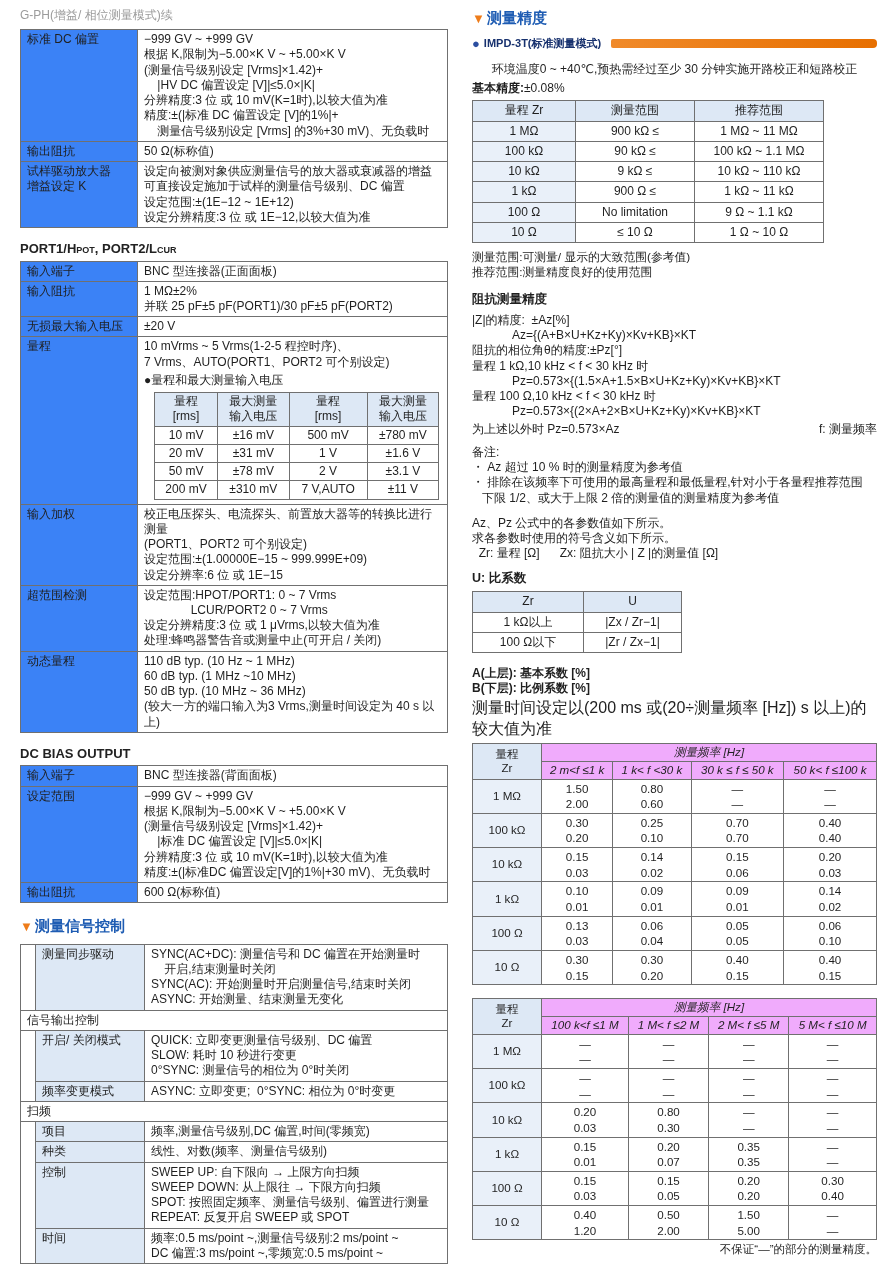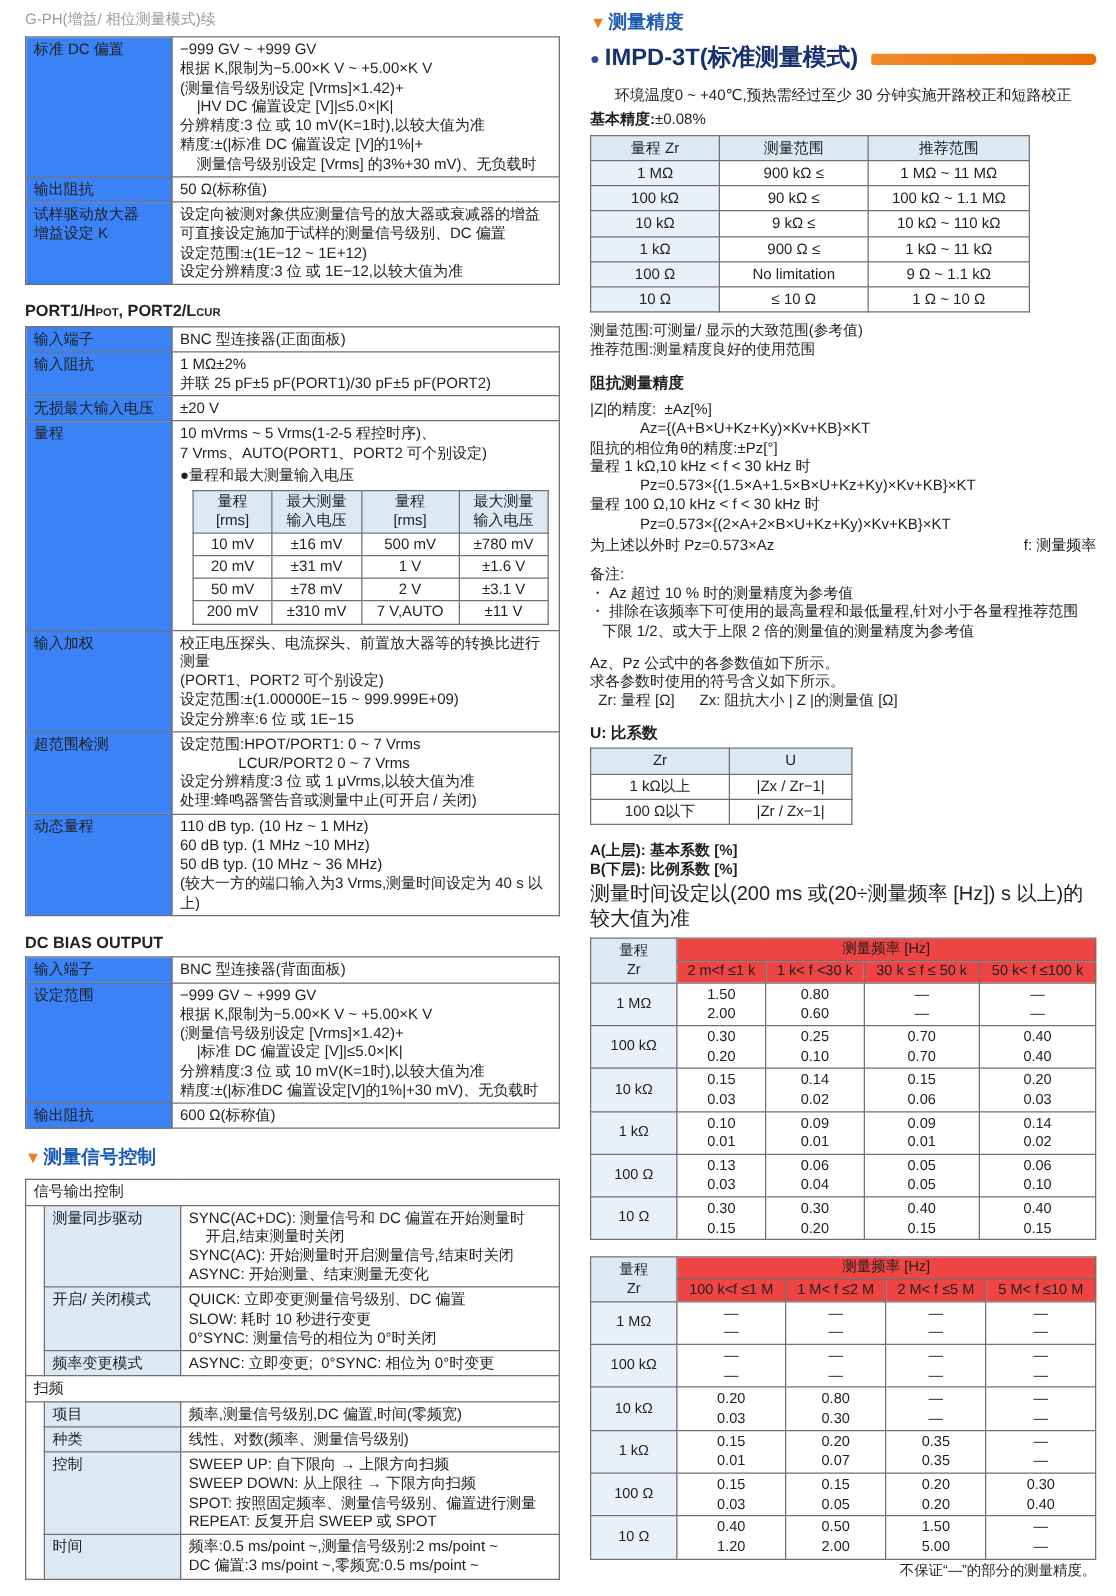--- a/index.html
+++ b/index.html
@@ -23,32 +23,32 @@
   .vtable{width:96%;margin:3px 0 2px 10px;}
   .vtable td{text-align:center;padding:1px 4px;}
   .vtable td.vh{background:#dde8f5;}
   
   .bold-head{font-weight:bold;color:#222;font-size:13px;margin:10px 0 3px 0;}
   .sub{font-size:9px;letter-spacing:0;text-align:right;}
   .section-head{font-weight:bold;font-size:15px;color:#1e5cb3;margin:2px 0 8px 0;}
   .section-head .arr{color:#ee7c1a;margin-right:2px;font-size:13px;}
   .mode-head{display:flex;align-items:center;margin:4px 0 10px 0;}
   .mode-head .dot{color:#2b4ea0;font-size:13px;margin-right:4px;}
-  .mode-head .txt{font-weight:bold;font-size:19px;color:#17316e;white-space:nowrap;}
+  .mode-head .txt{font-weight:bold;font-size:11px;color:#17316e;white-space:nowrap;}
   .mode-head .bar{flex:1;height:9px;background:linear-gradient(90deg,#f08a2a,#e76f00);
                   border-radius:2px 4px 4px 2px;margin-left:10px;}
   .b{font-weight:bold;}
   .small-gap{margin-bottom:4px;}
   
   .ctable td{text-align:center;padding:2px 5px;}
   .ctable td.h{background:#dde8f5;}
   .ctable td.c1{background:#e9f0f9;}
   .utable{width:210px;}
   .ftable td{text-align:center;padding:1px 3px;font-size:11.6px;}
-  .ftable td.h{background:#ef4444;}
+  .ftable td.h{background:#f0abfc;font-style:italic;}
   .ftable td.corner{background:#dde8f5;vertical-align:middle;width:62px;}
   .ftable td.flabel{background:#e9f0f9;vertical-align:middle;}
   .ftable td.fcell{line-height:1.35;}
   .formula-row{display:flex;justify-content:space-between;}
   .footer-note{text-align:right;font-size:11.5px;margin-top:2px;}
   p{margin:0 0 4px 0;}
 </style>
 </head>
 <body>
 
@@ -194,29 +194,29 @@
         <td class="ml">600 Ω(标称值)</td>
       </tr>
     </tbody>
       </table>
 
     <div class="section-head"><span class="arr">▼</span><span>测量信号控制</span></div>
 
     <table>
       <tbody>
           <tr>
-        <td class="group" colspan="3">信号输出控制</td>
-      </tr>
-      <tr>
         <td class="gutter"></td>
         <td class="lbl2 ml">测量同步驱动</td>
         <td class="ml">SYNC(AC+DC): 测量信号和 DC 偏置在开始测量时
     开启,结束测量时关闭
 SYNC(AC): 开始测量时开启测量信号,结束时关闭
 ASYNC: 开始测量、结束测量无变化</td>
+      </tr>
+      <tr>
+        <td class="group" colspan="3">信号输出控制</td>
       </tr>
       <tr>
         <td class="gutter"></td>
         <td class="lbl2 ml">开启/ 关闭模式</td>
         <td class="ml">QUICK: 立即变更测量信号级别、DC 偏置
 SLOW: 耗时 10 秒进行变更
 0°SYNC: 测量信号的相位为 0°时关闭</td>
       </tr>
       <tr>
         <td class="gutter"></td>

